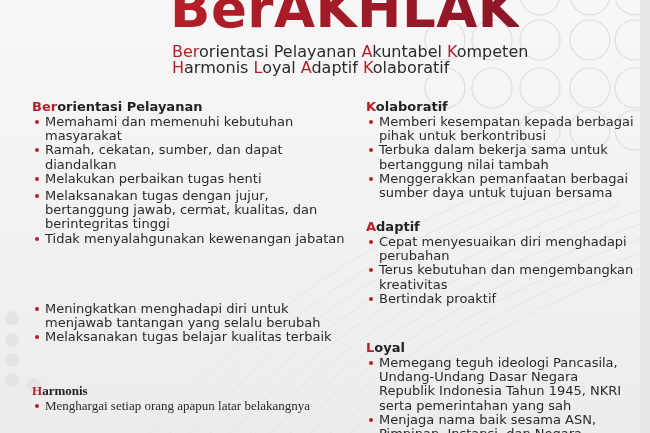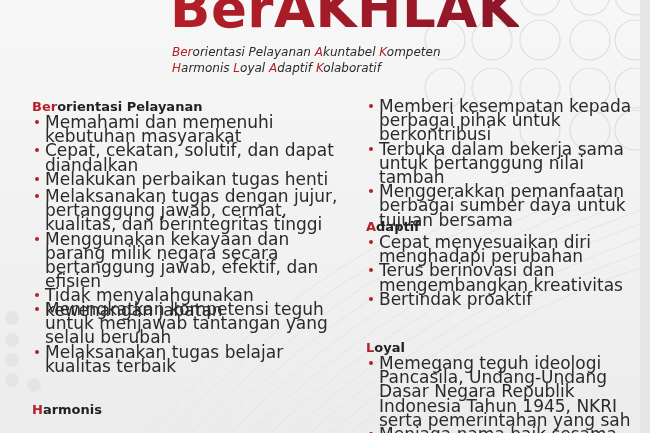--- a/index.html
+++ b/index.html
@@ -9,34 +9,34 @@
     font-family: "DejaVu Sans", sans-serif; color:#1e1e1e;
   }
   .deco { position:absolute; inset:0; pointer-events:none; }
   .right-strip { position:absolute; top:0; right:0; width:10px; height:433px; background:#e6e6e6; }
   .title {
     position:absolute; left:170px; top:-22px; font-size:53px; font-weight:bold;
     letter-spacing:0.5px; color:#a51c24; font-family:"DejaVu Sans", sans-serif;
     background: linear-gradient(90deg, #b51f27 0%, #8c1628 100%);
     -webkit-background-clip:text; background-clip:text; -webkit-text-fill-color:transparent;
   }
-  .subtitle { position:absolute; left:172px; top:44px; font-size:12px; line-height:16px; color:#2a2a2a;font-style:italic; }
+  .subtitle { position:absolute; left:172px; top:44px; font-size:16px; line-height:16px; color:#2a2a2a; }
   .subtitle .hl { color:#b51f27; }
   .section { position:absolute; }
   .section h3 { margin:0; font-size:13px; font-weight:bold; line-height:16px; color:#222; }
   .section h3 .init { color:#b51f27; }
   .section ul { list-style:none; margin:0; padding:0; }
-  .section li { position:relative; padding-left:13px; font-size:17px; line-height:14.2px; color:#2a2a2a; }
+  .section li { position:relative; padding-left:13px; font-size:13px; line-height:14.2px; color:#2a2a2a; }
   .section li::before {
     content:""; position:absolute; left:3px; top:5px; width:4px; height:4px; border-radius:50%; background:#b51f27;
   }
   #sec-ber { left:32px; top:99px; width:320px; }
   #sec-aku { left:32px; top:189px; width:320px; }
   #sec-kom { left:32px; top:302px; width:320px; }
-  #sec-har { left:32px; top:402px; width:330px; }
+  #sec-har { left:32px; top:383px; width:330px;font-family:Liberation Serif, serif; }
   #sec-kol { left:366px; top:99px; width:270px; }
   #sec-ada { left:366px; top:219px; width:270px; }
   #sec-loy { left:366px; top:340px; width:270px; }
 </style>
 </head>
 <body>
 
 <svg class="deco" width="650" height="433" viewBox="0 0 650 433">
   <g fill="none" stroke="#dedede" stroke-width="1.2">
     <circle cx="540" cy="-5" r="20"></circle>
@@ -87,57 +87,60 @@
   </div>
   <div>
     <span class="hl">H</span><span>armonis </span><span class="hl">L</span><span>oyal </span><span class="hl">A</span><span>daptif </span><span class="hl">K</span><span>olaboratif</span>
   </div>
 </div>
 
 <div class="section" id="sec-ber">
   <h3><span class="init">Ber</span><span>orientasi Pelayanan</span></h3>
   <ul>
     <li>Memahami dan memenuhi kebutuhan masyarakat</li>
-    <li>Cepat, cekatan, solutif, dan dapat diandalkan</li>
+    <li>Ramah, cekatan, sumber, dan dapat diandalkan</li>
     <li>Melakukan perbaikan tugas henti</li>
   </ul>
 </div>
 
 <div class="section" id="sec-aku">
   <ul>
     <li>Melaksanakan tugas dengan jujur, bertanggung jawab, cermat, kualitas, dan berintegritas tinggi</li>
-    <li>Menggunakan kekayaan dan barang milik negara secara bertanggung jawab, efektif, dan efisien</li>
     <li>Tidak menyalahgunakan kewenangan jabatan</li>
   </ul>
 </div>
 
 <div class="section" id="sec-kom">
   <ul>
-    <li>Meningkatkan kompetensi teguh untuk menjawab tantangan yang selalu berubah</li>
+    <li>Meningkatkan menghadapi diri untuk menjawab tantangan yang selalu berubah</li>
     <li>Melaksanakan tugas belajar kualitas terbaik</li>
   </ul>
 </div>
 
 <div class="section" id="sec-har">
   <h3><span class="init">H</span><span>armonis</span></h3>
+  <ul>
+    <li>Menghargai setiap orang apapun latar belakangnya</li>
+  </ul>
 </div>
 
 <div class="section" id="sec-kol">
+  <h3><span class="init">K</span><span>olaboratif</span></h3>
   <ul>
     <li>Memberi kesempatan kepada berbagai pihak untuk berkontribusi</li>
     <li>Terbuka dalam bekerja sama untuk bertanggung nilai tambah</li>
     <li>Menggerakkan pemanfaatan berbagai sumber daya untuk tujuan bersama</li>
   </ul>
 </div>
 
 <div class="section" id="sec-ada">
   <h3><span class="init">A</span><span>daptif</span></h3>
   <ul>
     <li>Cepat menyesuaikan diri menghadapi perubahan</li>
-    <li>Terus berinovasi dan mengembangkan kreativitas</li>
+    <li>Terus kebutuhan dan mengembangkan kreativitas</li>
     <li>Bertindak proaktif</li>
   </ul>
 </div>
 
 <div class="section" id="sec-loy">
   <h3><span class="init">L</span><span>oyal</span></h3>
   <ul>
     <li>Memegang teguh ideologi Pancasila, Undang-Undang Dasar Negara Republik Indonesia Tahun 1945, NKRI serta pemerintahan yang sah</li>
     <li>Menjaga nama baik sesama ASN, Pimpinan, Instansi, dan Negara</li>
   </ul>

